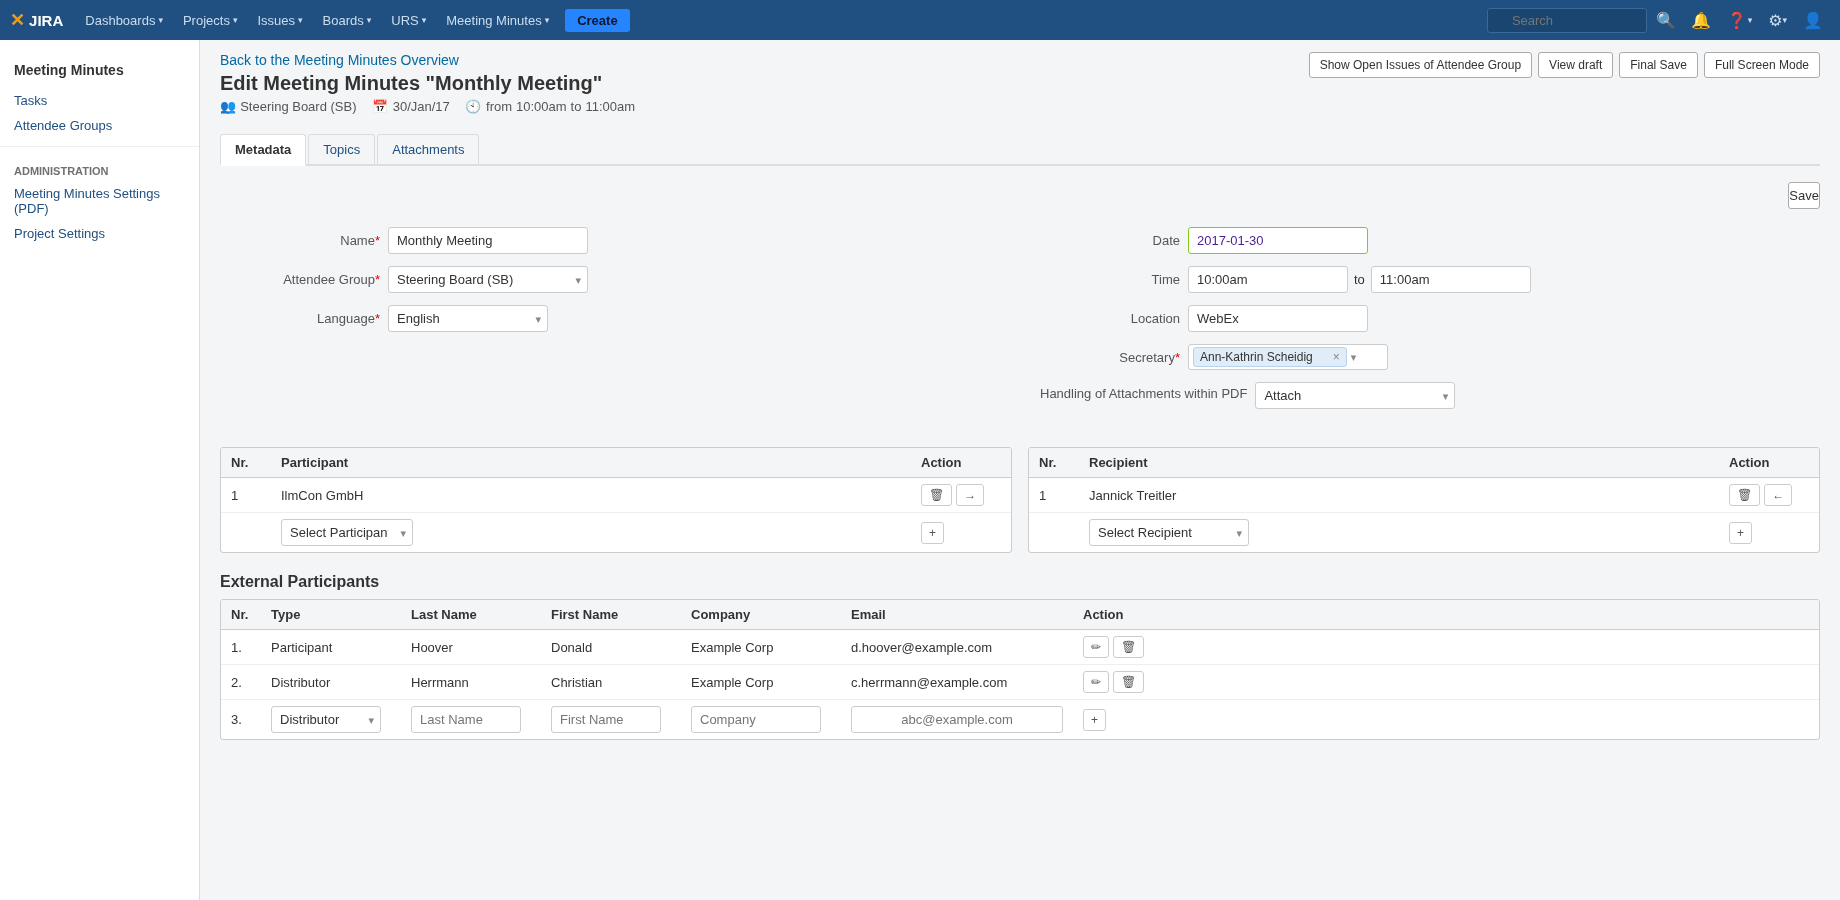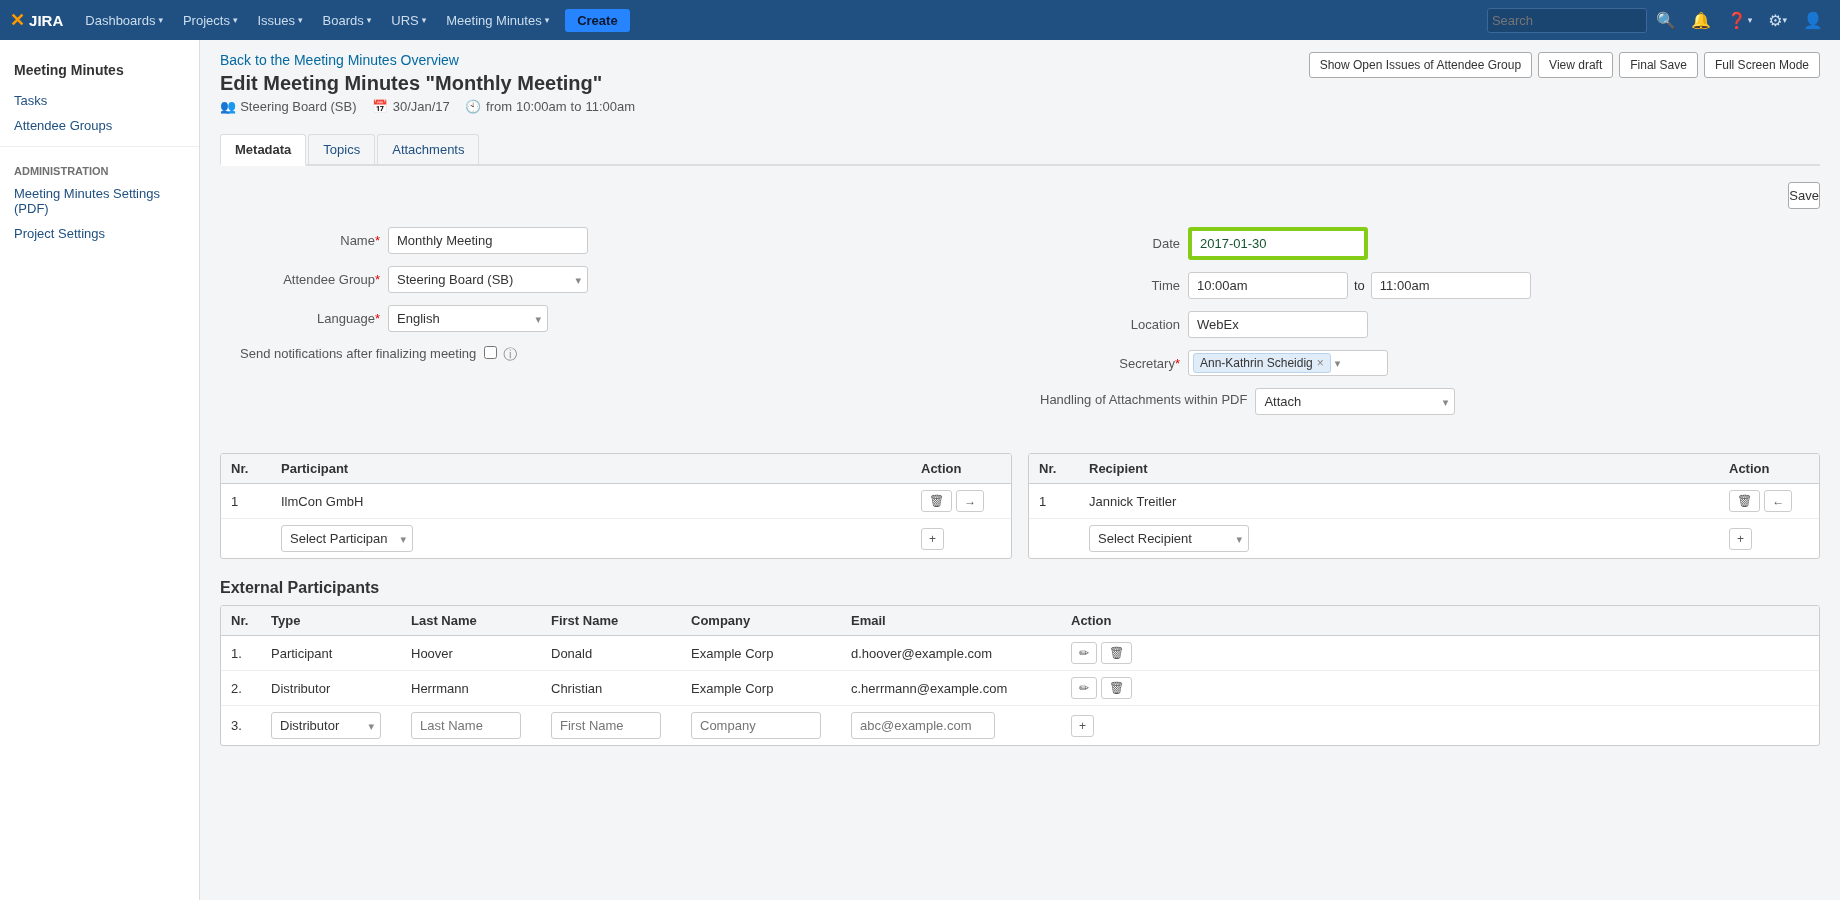--- a/index.html
+++ b/index.html
@@ -21,21 +21,21 @@
     .nav-item {
       color: #cde; padding: 0 8px; height: 56px; display: flex; align-items: center; cursor: pointer; font-size: 13px; gap: 3px; white-space: nowrap;
     }
     .nav-item .chevron { font-size: 9px; }
     .create-btn {
       background: #2684FF; color: #0f172a; border: none; padding: 4px 12px; border-radius: 3px; cursor: pointer; font-size: 13px; font-weight: bold; margin-left: 4px;
     }
     .nav-spacer { flex: 1; }
     .nav-right { display: flex; align-items: center; gap: 2px; }
     .search-box {
-      background: #1a4570; border: 1px solid #3a6898; color: #cde; padding: 4px 4px; border-radius: 3px; font-size: 13px; width: 160px;
+      background: #1a4570; border: 1px solid #3a6898; color: #cde; padding: 4px 24px; border-radius: 3px; font-size: 13px; width: 160px;
     }
     .nav-icon-btn {
       color: #cde; background: none; border: none; cursor: pointer; padding: 0 7px; font-size: 16px; height: 40px; display: flex; align-items: center;
     }
 
     
     .page-layout { display: flex; min-height: calc(100vh - 40px); }
 
     
     .sidebar {
@@ -85,21 +85,21 @@
     .select-wrap select { border: 1px solid #ccc; border-radius: 3px; padding: 5px 24px 5px 8px; font-size: 13px; color: #333; appearance: none; background: #fff; cursor: pointer; }
     .select-wrap::after { content: '▾'; position: absolute; right: 7px; top: 50%; transform: translateY(-50%); pointer-events: none; color: #888; font-size: 11px; }
 
     .time-row { display: flex; align-items: center; gap: 6px; }
 
     .checkbox-row { display: flex; align-items: flex-start; gap: 6px; }
     .help-icon { color: #888; cursor: pointer; font-size: 14px; }
 
     
     .tag-input-wrap { display: flex; align-items: center; border: 1px solid #ccc; border-radius: 3px; padding: 2px 4px; background: #fff; min-width: 200px; }
-    .tag { background: #e0ecf8; border: 1px solid #b8d4ec; border-radius: 3px; padding: 2px 6px; font-size: 12px; color: #333; display: flex; align-items: center; gap: 4px; margin-right: 4px; }
+    .tag { background: #e0ecf8; border: 1px solid #b8d4ec; border-radius: 3px; padding: 2px 6px; font-size: 12px; color: #333; display: flex; align-items: center; gap: 20px; margin-right: 4px; }
     .tag .tag-remove { cursor: pointer; color: #888; font-size: 12px; }
     .tag-select-arrow { color: #888; font-size: 11px; cursor: pointer; }
 
     
     .participants-section { display: grid; grid-template-columns: 1fr 1fr; gap: 16px; margin-top: 16px; }
     .part-table-wrap { border: 1px solid #ccc; border-radius: 3px; overflow: hidden; background: #fff; }
     table { width: 100%; border-collapse: collapse; }
     th { background: #f4f5f7; border-bottom: 1px solid #ccc; padding: 7px 10px; text-align: left; font-size: 13px; font-weight: bold; color: #333; }
     td { padding: 6px 10px; border-bottom: 1px solid #eee; font-size: 13px; vertical-align: middle; }
     tr:last-child td { border-bottom: none; }
@@ -108,21 +108,21 @@
 
     
     .ext-section { margin-top: 20px; }
     .ext-title { font-size: 16px; font-weight: bold; color: #333; margin-bottom: 8px; }
     .ext-table-wrap { border: 1px solid #ccc; border-radius: 3px; overflow: hidden; background: #fff; }
 
     .clearfix::after { content: ''; display: table; clear: both; }
 
     .save-top { display: flex; justify-content: flex-end; margin-bottom: 8px; }
 
-    .field-input-date { border: 4px solid #84cc16; border-radius: 3px; padding: 5px 8px; font-size: 13px; color: #14532d; width: 180px; }
+    .field-input-date { border: 1px solid #84cc16; border-radius: 3px; padding: 5px 8px; font-size: 13px; color: #4c1d95; width: 180px; }
   </style>
 </head>
 <body>
 
 <nav class="top-nav">
   <div class="logo">
     <span style="color:#f90;font-weight:900;font-size:18px;">✕</span>
     <span>JIRA</span>
   </div>
   <div class="nav-item">
@@ -235,29 +235,20 @@
         <div class="field-row">
           <label class="field-label">
             <span>Language</span><span class="required">*</span>
           </label>
           <div class="select-wrap">
             <select style="width:160px;">
               <option>English</option>
               <option>German</option>
               <option>French</option>
             </select>
-          </div>
-        </div>
-        <div class="field-row" style="align-items:flex-start; margin-top:4px;">
-          <label class="field-label" style="padding-top:2px;">
-            <span>Send notifications after finalizing meeting</span>
-          </label>
-          <div class="checkbox-row" style="padding-top:2px;">
-            <input type="checkbox" style="">
-            <span class="help-icon" title="Help">ⓘ</span>
           </div>
         </div>
       </div>
 
       <div class="form-right">
         <div class="field-row">
           <label class="field-label">Date</label>
           <input class="field-input-date" type="text" value="2017-01-30" style="">
         </div>
         <div class="field-row">
@@ -433,21 +424,21 @@
               <td>
                 <input class="field-input" type="text" style="width: 110px;" placeholder="Last Name">
               </td>
               <td>
                 <input class="field-input" type="text" style="width: 110px;" placeholder="First Name">
               </td>
               <td>
                 <input class="field-input" type="text" style="width: 130px;" placeholder="Company">
               </td>
               <td>
-                <input class="field-input" type="text" style="width: 144px;" placeholder="abc@example.com">
+                <input class="field-input" type="text" style="width: 212px; text-align: center;" placeholder="abc@example.com">
               </td>
               <td>
                 <button class="icon-btn">+</button>
               </td>
             </tr>
           </tbody>
         </table>
       </div>
     </div>
   </main>

